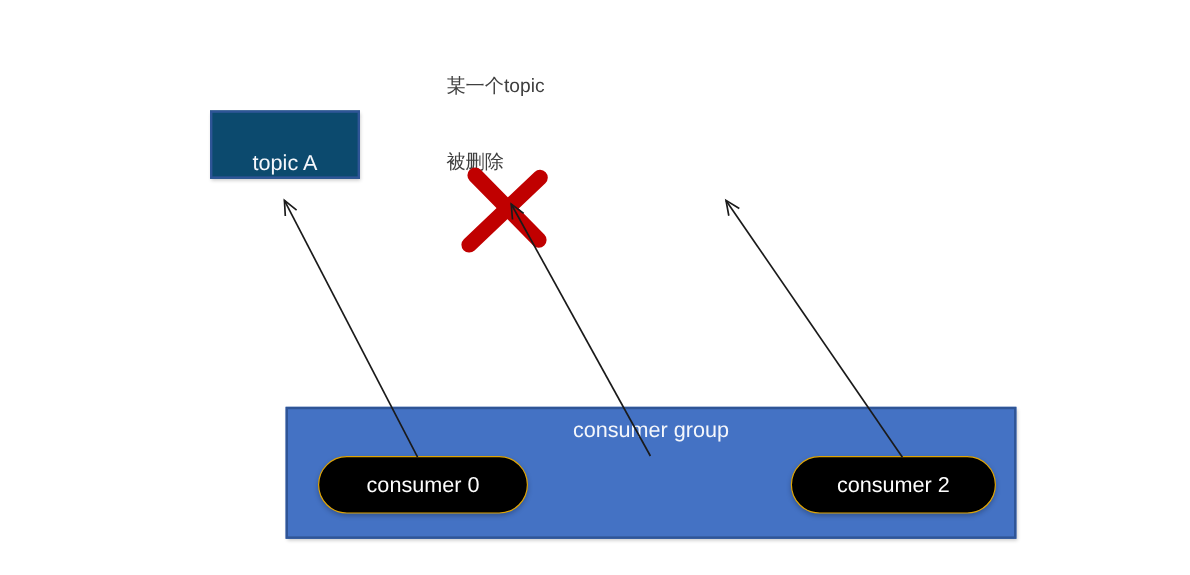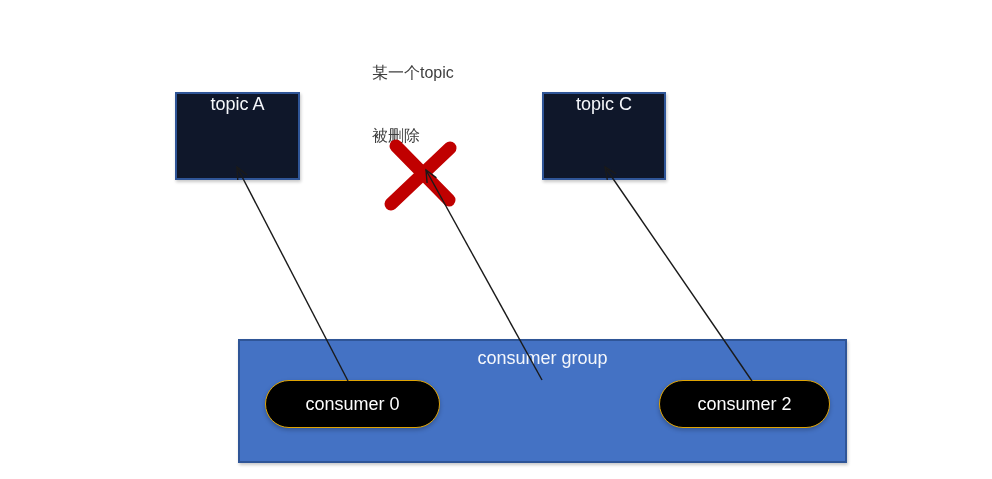--- a/index.html
+++ b/index.html
@@ -17,41 +17,41 @@
     top: 20px;
     font-size: 16px;
     line-height: 21px;
     color: #3f3f3f;
     white-space: pre;
   }
   .topic-box {
     position: absolute;
     top: 92px;
     width: 125px;
-    height: 88px;
-    background: #0f172a;
+    height: 57px;
+    background: #0c4a6e;
     border: 2px solid #2f5597;
     box-sizing: border-box;
     display: flex;
-    align-items: flex-start;
+    align-items: flex-end;
     justify-content: center;
     color: #f5f7fb;
     font-size: 18px;
     font-weight: 300;
     box-shadow: 1px 2px 3px rgba(0,0,0,0.22);
   }
   #topic-a { left: 175px; }
   #topic-b { left: 358px; }
   #topic-c { left: 542px; width: 124px; }
   .group-box {
     position: absolute;
     left: 238px;
     top: 339px;
     width: 609px;
-    height: 124px;
+    height: 110px;
     background: #4472c4;
     border: 2px solid #2f5597;
     box-sizing: border-box;
     box-shadow: 1px 2px 3px rgba(0,0,0,0.22);
   }
   .group-label {
     position: absolute;
     top: 7px;
     left: 0;
     width: 100%;
@@ -92,23 +92,20 @@
 <div class="canvas">
 
   <div class="annotation">
     <div>某一个topic</div>
     <div>被删除</div>
   </div>
 
   <div class="topic-box" id="topic-a">
     <span>topic A</span>
   </div>
-  <div class="topic-box" id="topic-c">
-    <span>topic C</span>
-  </div>
 
   <div class="group-box">
     <div class="group-label">consumer group</div>
     <div class="consumer-pill" id="consumer-0">
       <span>consumer 0</span>
     </div>
     <div class="consumer-pill" id="consumer-2">
       <span>consumer 2</span>
     </div>
   </div>

